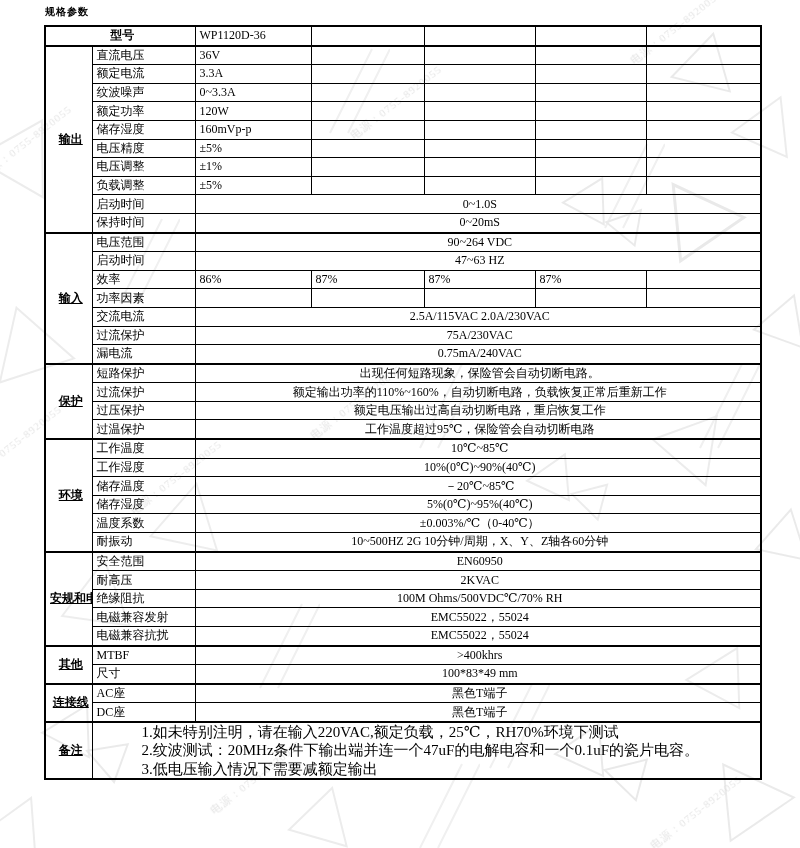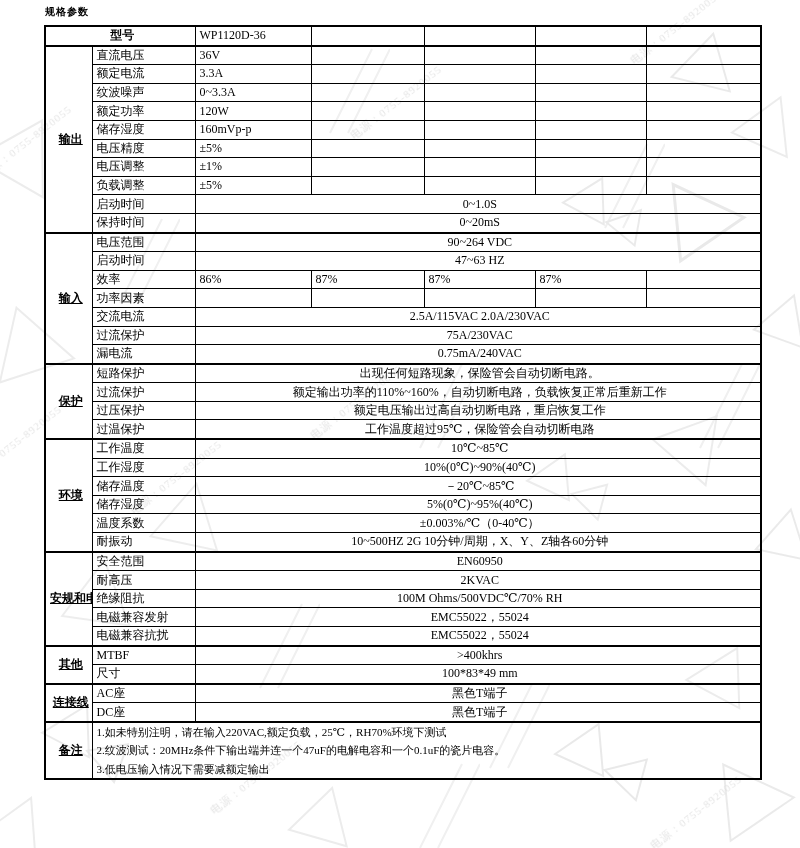--- a/index.html
+++ b/index.html
@@ -37,21 +37,21 @@
     white-space:normal;line-height:16px;vertical-align:middle;text-decoration:underline;
   }
   td.lbl{padding-left:5px;}
   td.val{padding-left:5px;}
   td.center{text-align:center;padding:0;}
   td.mhead{font-weight:bold;font-size:14px;text-align:center;padding:0;white-space:nowrap;}
   td.model{font-weight:normal;font-size:14px;}
   td.notes{
     vertical-align:top;white-space:normal;height:64px;padding:2px 4px 0 6px;
   }
-  td.notes .note-line{line-height:18.5px;font-size:11px;}
+  td.notes .note-line{line-height:18.5px;font-size:15px;margin-left:45px;}
 </style>
 </head>
 <body>
 
 <div class="page">
 
   <div class="wm-layer">
     <svg class="wm" style="left:672px;top:28px;transform:rotate(14deg)" width="70" height="62">
         <path d="M35 5 L65 57 L5 57 Z" fill="none" stroke="#e4e4e4" stroke-width="2"></path>
       </svg>

